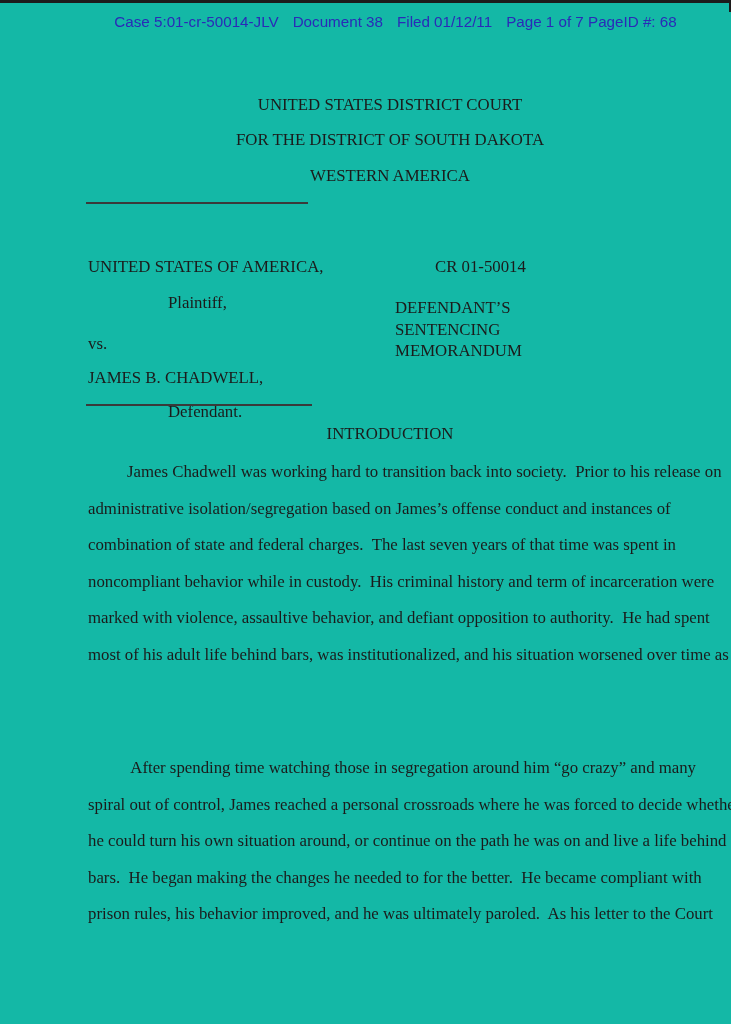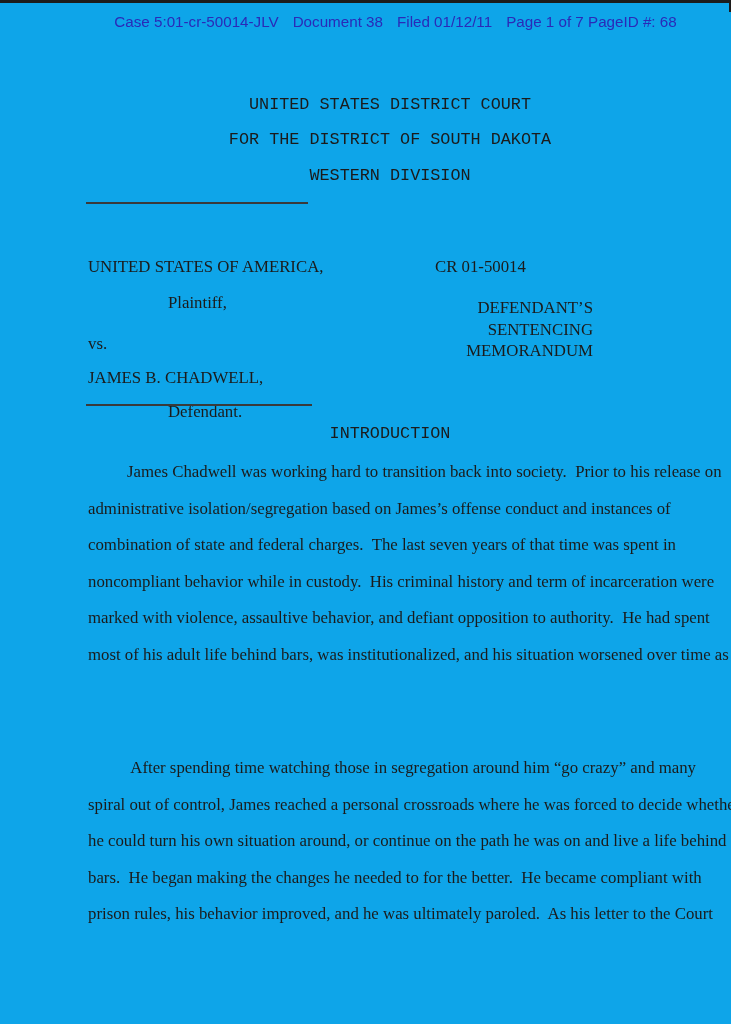--- a/index.html
+++ b/index.html
@@ -1,20 +1,20 @@
 <!DOCTYPE html>
 <html><head>
 <meta charset="utf-8">
 <style>
   html,body { margin:0; padding:0; }
   body { background:#ffffff; }
   .page {
     position:relative;
     width:731px; height:1024px;
-    background:#0ea5e9;
+    background:#14b8a6;
     overflow:hidden;
     font-family:"Liberation Serif", serif;
     color:#1b1b1b;
   }
   .top-bar {
     position:absolute; top:0; left:0;
     width:731px; height:3px;
     background:#1c1c1c;
   }
   .edge-tick {
@@ -37,28 +37,27 @@
     white-space:pre;
     line-height:20px;
     margin-top:32px;
   }
   .center-line {
     position:absolute; left:88px; width:604px;
     text-align:center;
     font-size:16.8px;
     white-space:pre;
     line-height:20px;
-    font-family:Liberation Mono, monospace;
   }
   .rule {
     position:absolute; height:1.5px; background:#3a3a3a;
   }
   .filing-title {
     position:absolute; left:395px; top:297px; width:198px;
-    text-align:right;
+    text-align:left;
     font-size:16.8px;
     line-height:21.5px;
   }
   .para {
     position:absolute; left:88px; width:610px;
     font-size:16.8px;
     line-height:36.6px;
   }
   .para > div { white-space:pre; }
   .para > div.indent { text-indent:39px; }
@@ -73,21 +72,21 @@
 
   <div class="stamp" style="color: rgb(42, 42, 184);">
     <span>Case 5:01-cr-50014-JLV</span>
     <span>Document 38</span>
     <span>Filed 01/12/11</span>
     <span>Page 1 of 7 PageID #: 68</span>
   </div>
 
   <div class="center-line" style="top:95px">UNITED STATES DISTRICT COURT</div>
   <div class="center-line" style="top:130px">FOR THE DISTRICT OF SOUTH DAKOTA</div>
-  <div class="center-line" style="top:166px">WESTERN DIVISION</div>
+  <div class="center-line" style="top:166px">WESTERN AMERICA</div>
 
   <div class="rule" style="left:86px; top:202px; width:222px;"></div>
 
   <div class="doc-line" style="left:88px;  top:225px">UNITED STATES OF AMERICA,</div>
   <div class="doc-line" style="left:435px; top:225px">CR 01-50014</div>
   <div class="doc-line" style="left:168px; top:261px">Plaintiff,</div>
   <div class="doc-line" style="left:88px;  top:302px">vs.</div>
 
   <div class="filing-title">
     <div>DEFENDANT’S SENTENCING</div>

